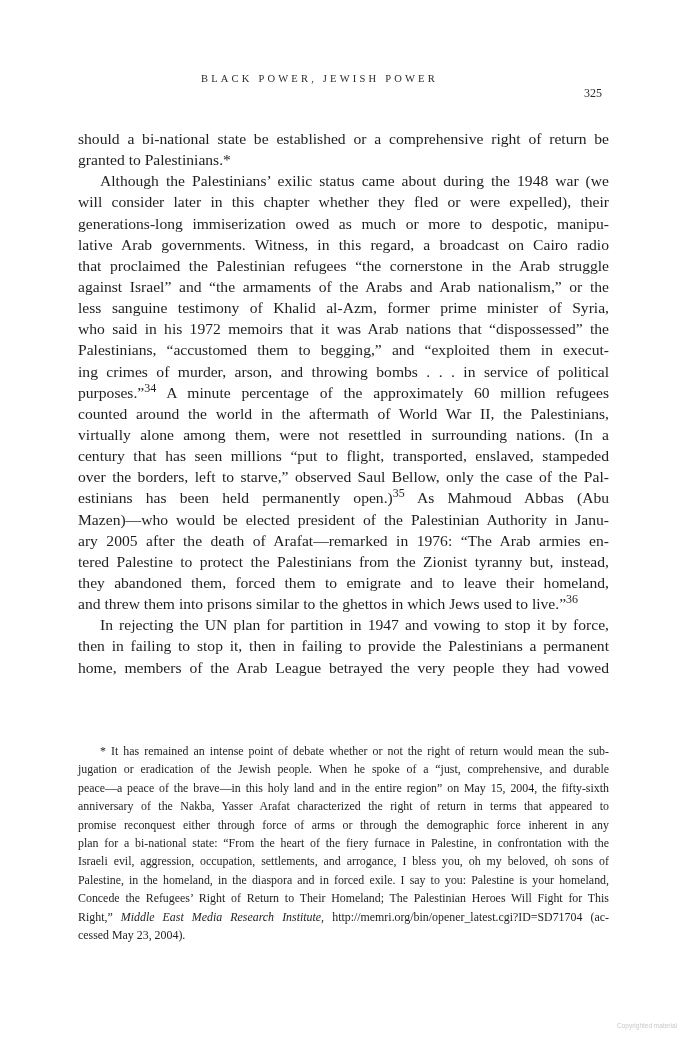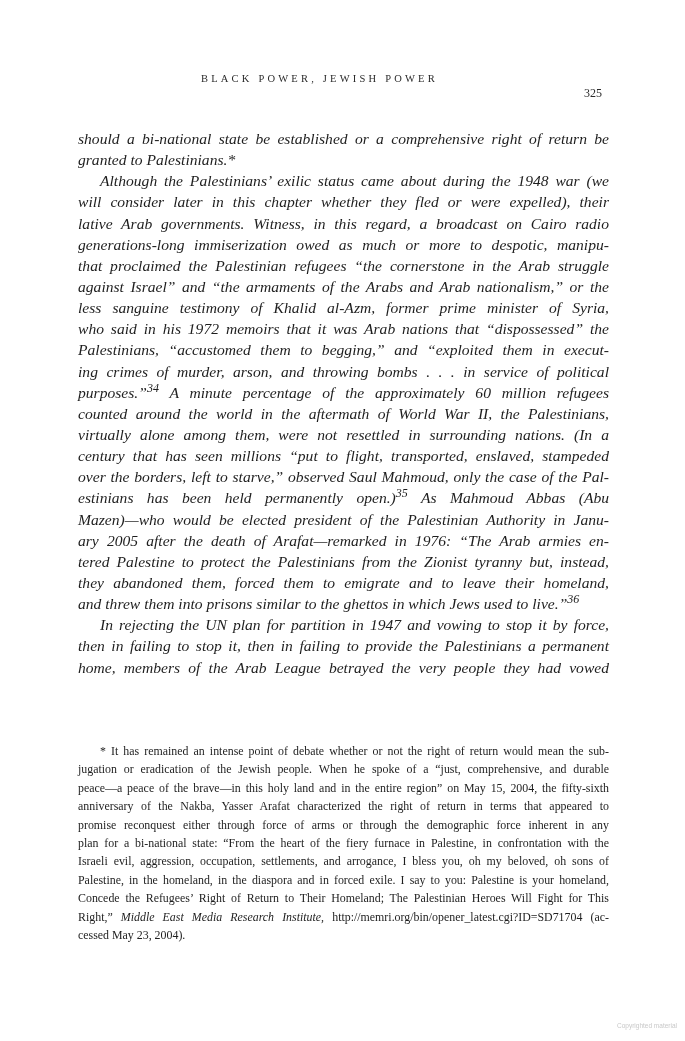--- a/index.html
+++ b/index.html
@@ -1,21 +1,21 @@
 <!DOCTYPE html>
 <html><head>
 <meta charset="utf-8">
 <style>
   html, body { margin: 0; padding: 0; background: #ffffff; }
   body { width: 685px; height: 1041px; position: relative; overflow: hidden;
          font-family: "Liberation Serif", "DejaVu Serif", serif; color: #1e1e1e; }
   .running-head { position: absolute; top: 73px; left: 0; width: 685px; height: 20px; }
   .rh-title { position: absolute; left: 201px; top: 0; font-size: 10.5px; letter-spacing: 3.2px; color: #2a2a2a; text-align: center; }
   .rh-page { position: absolute; left: 584px; top: 0; font-size: 12px; color: #2a2a2a; margin-top: 13px; }
-  .body-text { position: absolute; left: 78px; top: 128px; width: 531px; font-size: 15.6px; line-height: 21.15px; font-style: italic; }
+  .body-text { position: absolute; left: 78px; top: 128px; width: 531px; font-size: 15.6px; line-height: 21.15px; }
   .line { display: block; white-space: nowrap; text-align: justify; text-align-last: justify; height: 21.15px; }
   .line.last { text-align-last: left; }
   .indent { padding-left: 22px; }
   sup { font-size: 12px; line-height: 0; vertical-align: 6px; }
   .footnote { position: absolute; left: 78px; top: 742px; width: 531px; font-size: 11.9px; line-height: 18.4px; color: #1e1e1e; }
   .fline { display: block; white-space: nowrap; text-align: justify; text-align-last: justify; height: 18.4px; }
   .fline.last { text-align-last: left; }
   .findent { padding-left: 22px; }
   .watermark { position: absolute; right: 8px; bottom: 12px; font-family: "Liberation Sans", sans-serif; font-size: 6.5px; color: #c8c8c8; }
   em { font-style: italic; }
@@ -26,33 +26,33 @@
 <div class="running-head">
   <span class="rh-title">BLACK POWER, JEWISH POWER</span>
   <span class="rh-page">325</span>
 </div>
 
 <div class="body-text">
   <span class="line">should a bi-national state be established or a comprehensive right of return be</span>
   <span class="line last">granted to Palestinians.*</span>
   <span class="line indent">Although the Palestinians’ exilic status came about during the 1948 war (we</span>
   <span class="line">will consider later in this chapter whether they fled or were expelled), their</span>
+  <span class="line">generations-long immiserization owed as much or more to despotic, manipu-</span>
   <span class="line">lative Arab governments. Witness, in this regard, a broadcast on Cairo radio</span>
-  <span class="line">generations-long immiserization owed as much or more to despotic, manipu-</span>
   <span class="line">that proclaimed the Palestinian refugees “the cornerstone in the Arab struggle</span>
   <span class="line">against Israel” and “the armaments of the Arabs and Arab nationalism,” or the</span>
   <span class="line">less sanguine testimony of Khalid al-Azm, former prime minister of Syria,</span>
   <span class="line">who said in his 1972 memoirs that it was Arab nations that “dispossessed” the</span>
   <span class="line">Palestinians, “accustomed them to begging,” and “exploited them in execut-</span>
   <span class="line">ing crimes of murder, arson, and throwing bombs . . . in service of political</span>
   <span class="line"><span>purposes.”</span><sup>34</sup> <span>A minute percentage of the approximately 60 million refugees</span></span>
   <span class="line">counted around the world in the aftermath of World War II, the Palestinians,</span>
   <span class="line">virtually alone among them, were not resettled in surrounding nations. (In a</span>
   <span class="line">century that has seen millions “put to flight, transported, enslaved, stampeded</span>
-  <span class="line">over the borders, left to starve,” observed Saul Mahmoud, only the case of the Pal-</span>
+  <span class="line">over the borders, left to starve,” observed Saul Bellow, only the case of the Pal-</span>
   <span class="line"><span>estinians has been held permanently open.)</span><sup>35</sup> <span>As Mahmoud Abbas (Abu</span></span>
   <span class="line">Mazen)—who would be elected president of the Palestinian Authority in Janu-</span>
   <span class="line">ary 2005 after the death of Arafat—remarked in 1976: “The Arab armies en-</span>
   <span class="line">tered Palestine to protect the Palestinians from the Zionist tyranny but, instead,</span>
   <span class="line">they abandoned them, forced them to emigrate and to leave their homeland,</span>
   <span class="line last"><span>and threw them into prisons similar to the ghettos in which Jews used to live.”</span><sup>36</sup></span>
   <span class="line indent">In rejecting the UN plan for partition in 1947 and vowing to stop it by force,</span>
   <span class="line">then in failing to stop it, then in failing to provide the Palestinians a permanent</span>
   <span class="line">home, members of the Arab League betrayed the very people they had vowed</span>
 </div>

